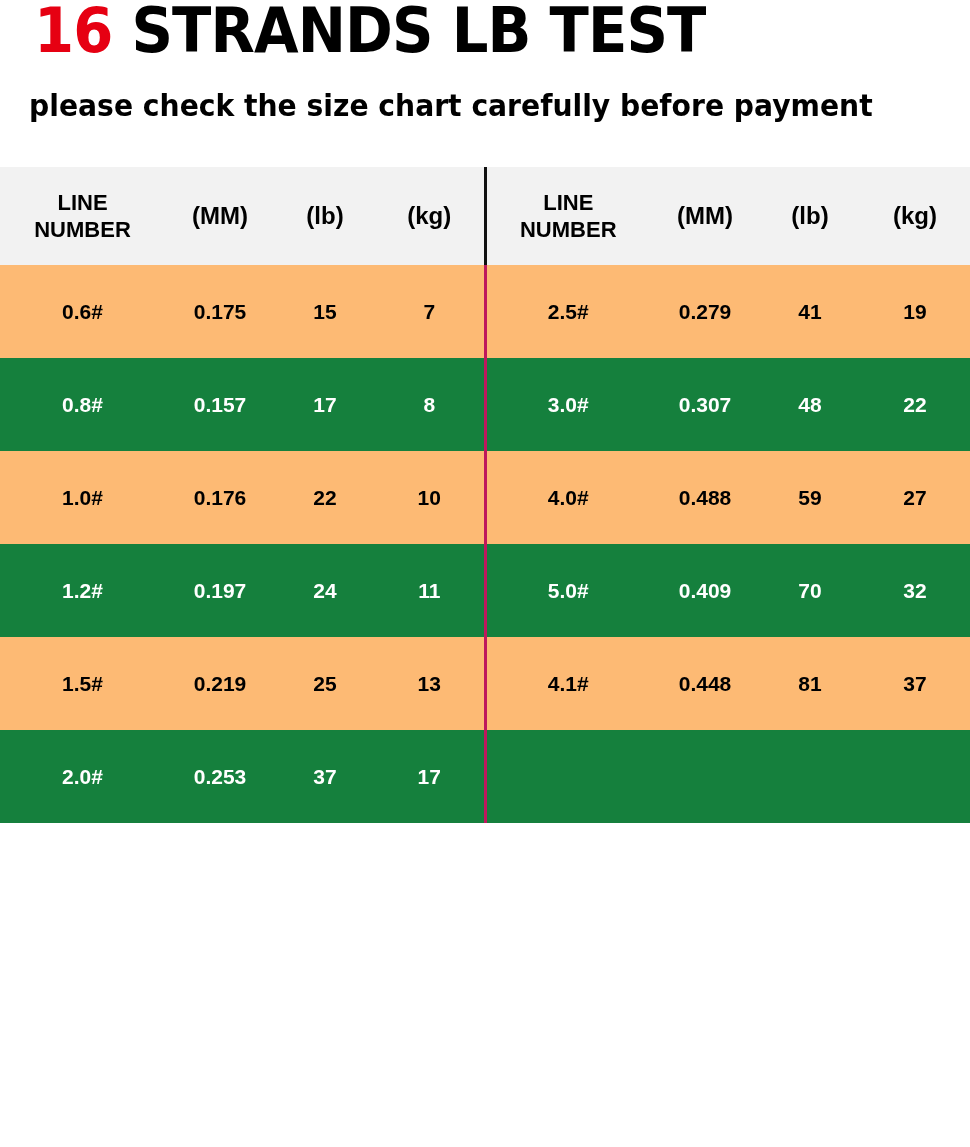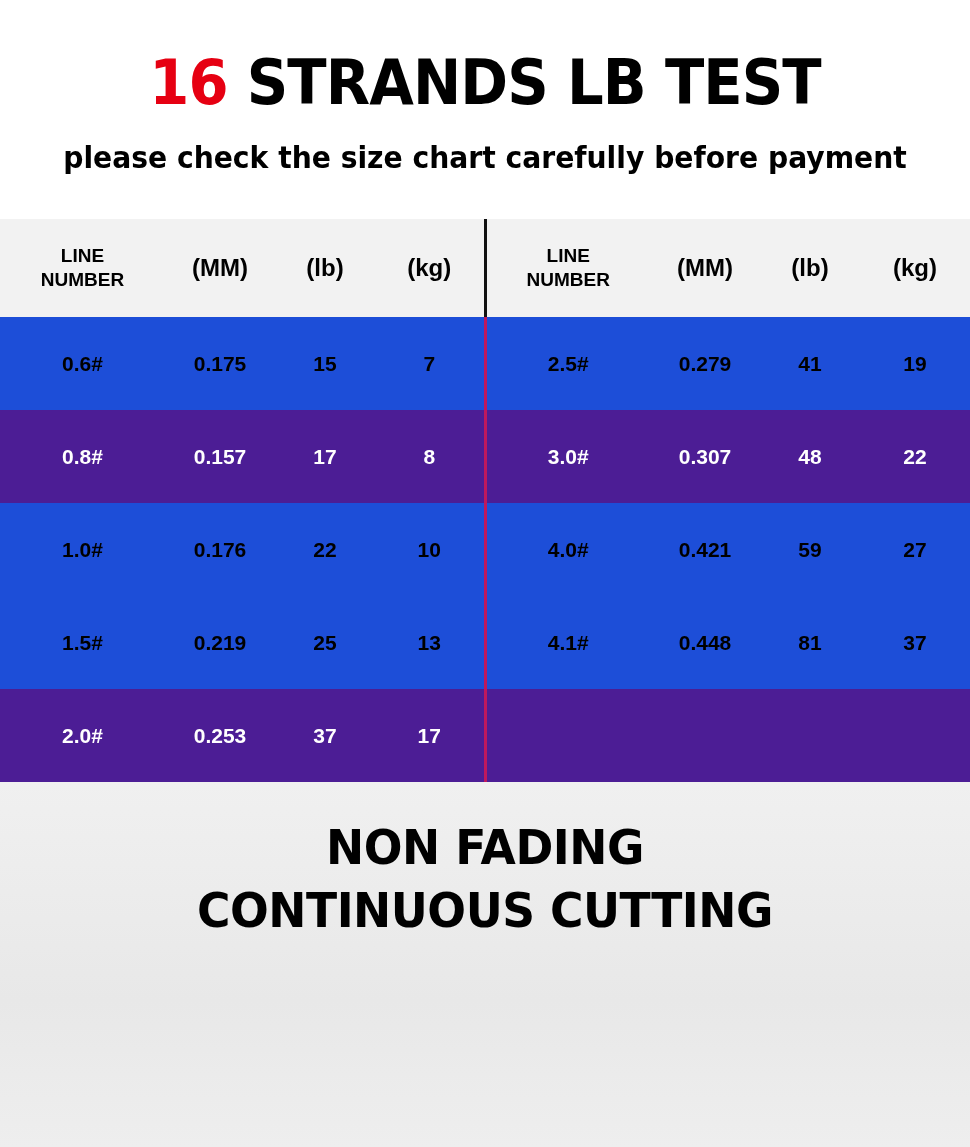--- a/index.html
+++ b/index.html
@@ -18,22 +18,21 @@
     width: 970px;
     height: 1147px;
     position: relative;
     background: #ffffff;
     display: flex;
     flex-direction: column;
   }
 
   
   .title-block {
-    padding-top: 52px;
-    text-align: center;
+    text-align: left;
   }
   .title {
     font-size: 62px;
     font-weight: bold;
     letter-spacing: -1px;
     line-height: 1;
     white-space: nowrap;
     font-family: "DejaVu Sans", sans-serif;
     transform: scaleX(0.93);
   }
@@ -58,38 +57,38 @@
     border-collapse: collapse;
     width: 970px;
     table-layout: fixed;
   }
   table.chart th, table.chart td {
     text-align: center;
     vertical-align: middle;
   }
   .hdr-row th {
     background: #f2f2f2;
-    font-size: 19px;
+    font-size: 22px;
     font-weight: bold;
     line-height: 1.25;
     padding: 16px 0 16px 0;
     height: 66px;
     color: #000;
   }
   .hdr-row th.small {
     font-size: 24px;
   }
   .body-row td {
     font-size: 21px;
     font-weight: bold;
     height: 93px;
     padding: 0;
   }
-  .row-white td { background: #1d4ed8; color: #000000; }
-  .row-red td { background: #4c1d95; color: #ffffff; }
+  .row-white td { background: #fdba74; color: #000000; }
+  .row-red td { background: #15803d; color: #ffffff; }
   .divider {
     border-left: 3px solid #be185d;
   }
   .hdr-row th.divider {
     border-left: 3px solid #111111;
   }
 
   col.c-line { width: 165px; }
   col.c-mm   { width: 110px; }
   col.c-lb   { width: 100px; }
@@ -175,23 +174,33 @@
           <td>0.307</td>
           <td>48</td>
           <td>22</td>
         </tr>
         <tr class="body-row row-white">
           <td>1.0#</td>
           <td>0.176</td>
           <td>22</td>
           <td>10</td>
           <td class="divider">4.0#</td>
-          <td>0.421</td>
+          <td>0.488</td>
           <td>59</td>
           <td>27</td>
+        </tr>
+        <tr class="body-row row-red">
+          <td>1.2#</td>
+          <td>0.197</td>
+          <td>24</td>
+          <td>11</td>
+          <td class="divider">5.0#</td>
+          <td>0.409</td>
+          <td>70</td>
+          <td>32</td>
         </tr>
         <tr class="body-row row-white">
           <td>1.5#</td>
           <td>0.219</td>
           <td>25</td>
           <td>13</td>
           <td class="divider">4.1#</td>
           <td>0.448</td>
           <td>81</td>
           <td>37</td>
@@ -203,18 +212,14 @@
           <td>17</td>
           <td class="divider"></td>
           <td></td>
           <td></td>
           <td></td>
         </tr>
       </tbody>
     </table>
   </div>
 
-  <div class="footer">
-    <div class="footer-line">NON FADING</div>
-    <div class="footer-line">CONTINUOUS CUTTING</div>
-  </div>
 
 </div>
 
 </body></html>

